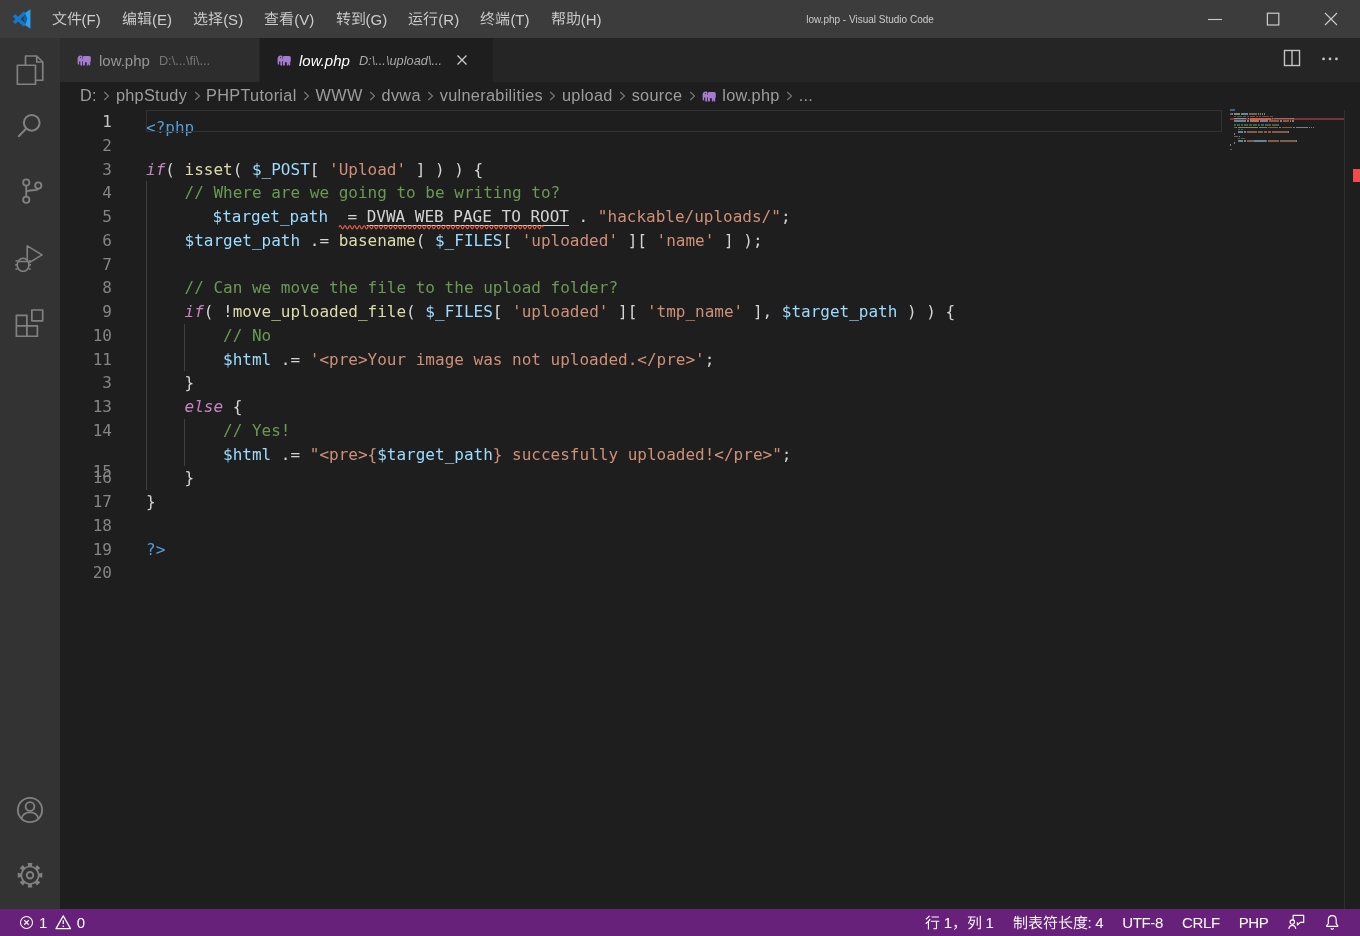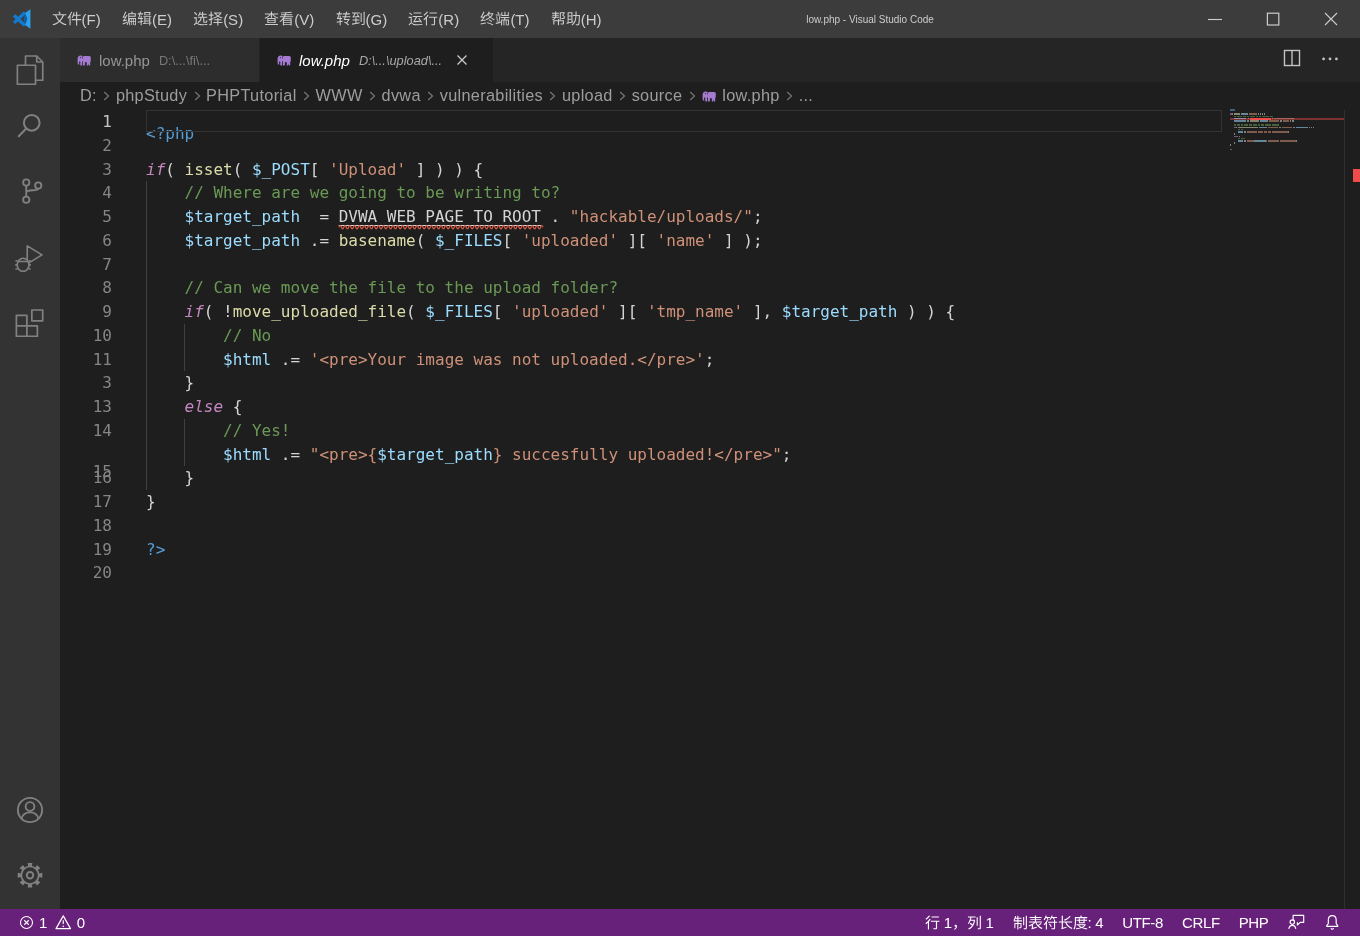--- a/index.html
+++ b/index.html
@@ -439,30 +439,30 @@
         <div class="mm-bar" style="left: 1219.75px; top: 29.94px; width: 16.08px; height: 1.6px; background: rgb(206, 145, 120); opacity: 0.55;"></div>
         <div class="mm-bar" style="left: 1235.83px; top: 29.94px; width: 1.005px; height: 1.6px; background: rgb(212, 212, 212); opacity: 0.55;"></div>
         <div class="mm-bar" style="left: 1173.52px; top: 32.15px; width: 1.005px; height: 1.6px; background: rgb(212, 212, 212); opacity: 0.55;"></div>
         <div class="mm-bar" style="left: 1169.5px; top: 34.36px; width: 1.005px; height: 1.6px; background: rgb(212, 212, 212); opacity: 0.55;"></div>
         <div class="mm-bar" style="left: 1169.5px; top: 38.78px; width: 2.01px; height: 1.6px; background: rgb(86, 156, 214); opacity: 0.55;"></div>
         <div class="mm-bar" style="left: 1189.6px; top: 7.64px; width: 21.105px; height: 2.6px; background: rgb(241, 76, 76);"></div>
       </div>
     <div id="mm-boundary" style="left:1283.5px;top:0px;height:799px;"></div>
     <div id="ruler-marker" style="left:1293px;top:58.5px;width:7px;height:13.5px;background:#F14C4C;"></div>
   <div class="gutter-num mono active" style="top: 0px;">1</div>
-      <div class="code-line mono" style="top: 12px;"><span class="tok-tag">&lt;?php</span></div>
+      <div class="code-line mono" style="top: 6px;"><span class="tok-tag">&lt;?php</span></div>
       <div class="gutter-num mono" style="top: 23.75px;">2</div>
       <div class="gutter-num mono" style="top: 47.5px;">3</div>
       <div class="code-line mono" style="top: 47.5px;"><span class="tok-kw">if</span><span class="tok-pun">( </span><span class="tok-fn">isset</span><span class="tok-pun">( </span><span class="tok-var">$_POST</span><span class="tok-pun">[ </span><span class="tok-str">'Upload'</span><span class="tok-pun"> ] ) ) {</span></div>
       <div class="gutter-num mono" style="top: 71.25px;">4</div>
       <div class="indent-guide" style="left: 85.6px; top: 71.25px; height: 23.75px;"></div>
       <div class="code-line mono" style="top: 71.25px; text-align: center;"><span class="tok-pun">    </span><span class="tok-cmt">// Where are we going to be writing to?</span></div>
       <div class="gutter-num mono" style="top: 95px;">5</div>
       <div class="indent-guide" style="left: 85.6px; top: 95px; height: 23.75px;"></div>
-      <div class="code-line mono" style="top: 95px;"><span class="tok-pun">    </span><span class="tok-var">$target_path</span><span class="tok-pun">  = </span><span class="tok-conu">DVWA_WEB_PAGE_TO_ROOT</span><span class="tok-pun"> . </span><span class="tok-str">"hackable/uploads/"</span><span class="tok-pun">;</span></div>
+      <div class="code-line mono" style="top: 95px; padding-left: 28px;"><span class="tok-pun">    </span><span class="tok-var">$target_path</span><span class="tok-pun">  = </span><span class="tok-conu">DVWA_WEB_PAGE_TO_ROOT</span><span class="tok-pun"> . </span><span class="tok-str">"hackable/uploads/"</span><span class="tok-pun">;</span></div>
       <div class="gutter-num mono" style="top: 118.75px;">6</div>
       <div class="indent-guide" style="left: 85.6px; top: 118.75px; height: 23.75px;"></div>
       <div class="code-line mono" style="top: 118.75px;"><span class="tok-pun">    </span><span class="tok-var">$target_path</span><span class="tok-pun"> .= </span><span class="tok-fn">basename</span><span class="tok-pun">( </span><span class="tok-var">$_FILES</span><span class="tok-pun">[ </span><span class="tok-str">'uploaded'</span><span class="tok-pun"> ][ </span><span class="tok-str">'name'</span><span class="tok-pun"> ] );</span></div>
       <div class="gutter-num mono" style="top: 142.5px;">7</div>
       <div class="indent-guide" style="left: 85.6px; top: 142.5px; height: 23.75px;"></div>
       <div class="gutter-num mono" style="top: 166.25px;">8</div>
       <div class="indent-guide" style="left: 85.6px; top: 166.25px; height: 23.75px;"></div>
       <div class="code-line mono" style="top: 166.25px;"><span class="tok-pun">    </span><span class="tok-cmt">// Can we move the file to the upload folder?</span></div>
       <div class="gutter-num mono" style="top: 190px;">9</div>
       <div class="indent-guide" style="left: 85.6px; top: 190px; height: 23.75px;"></div>

